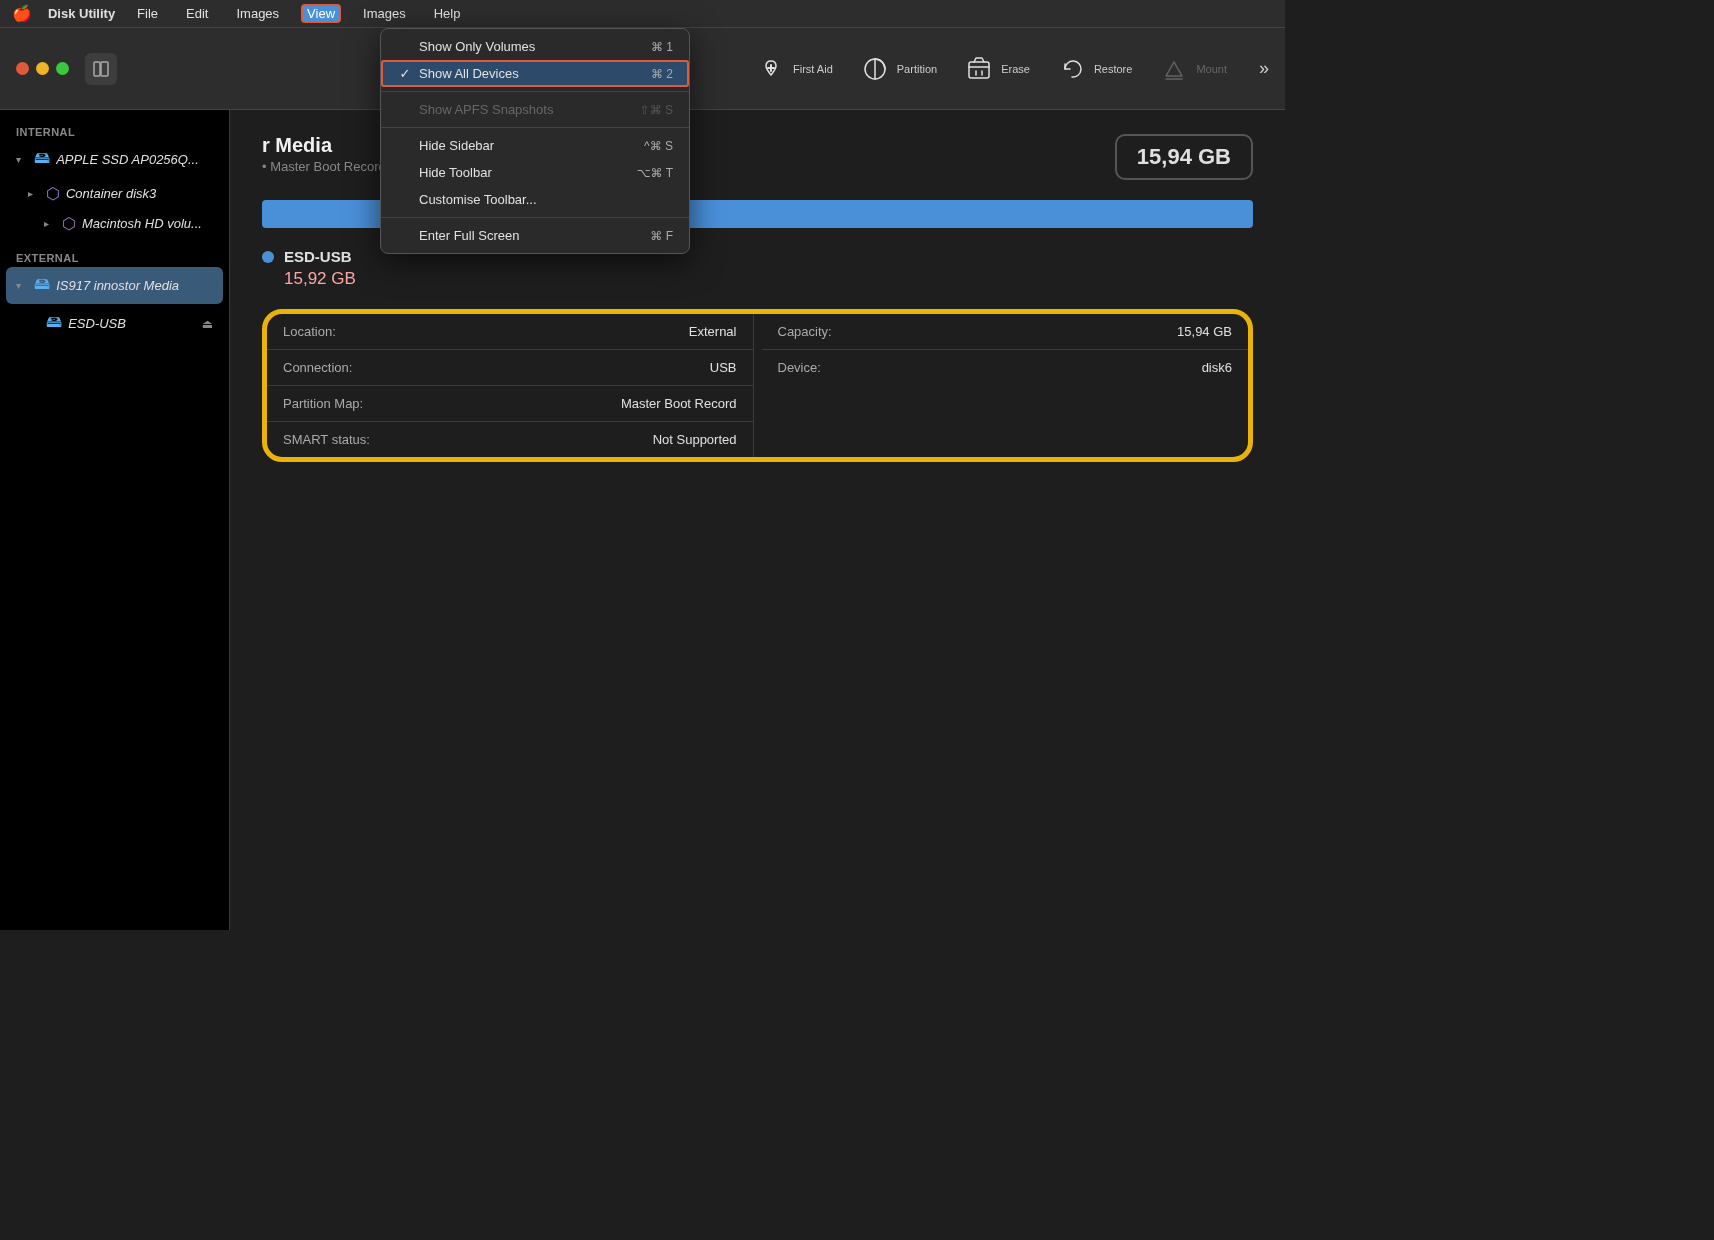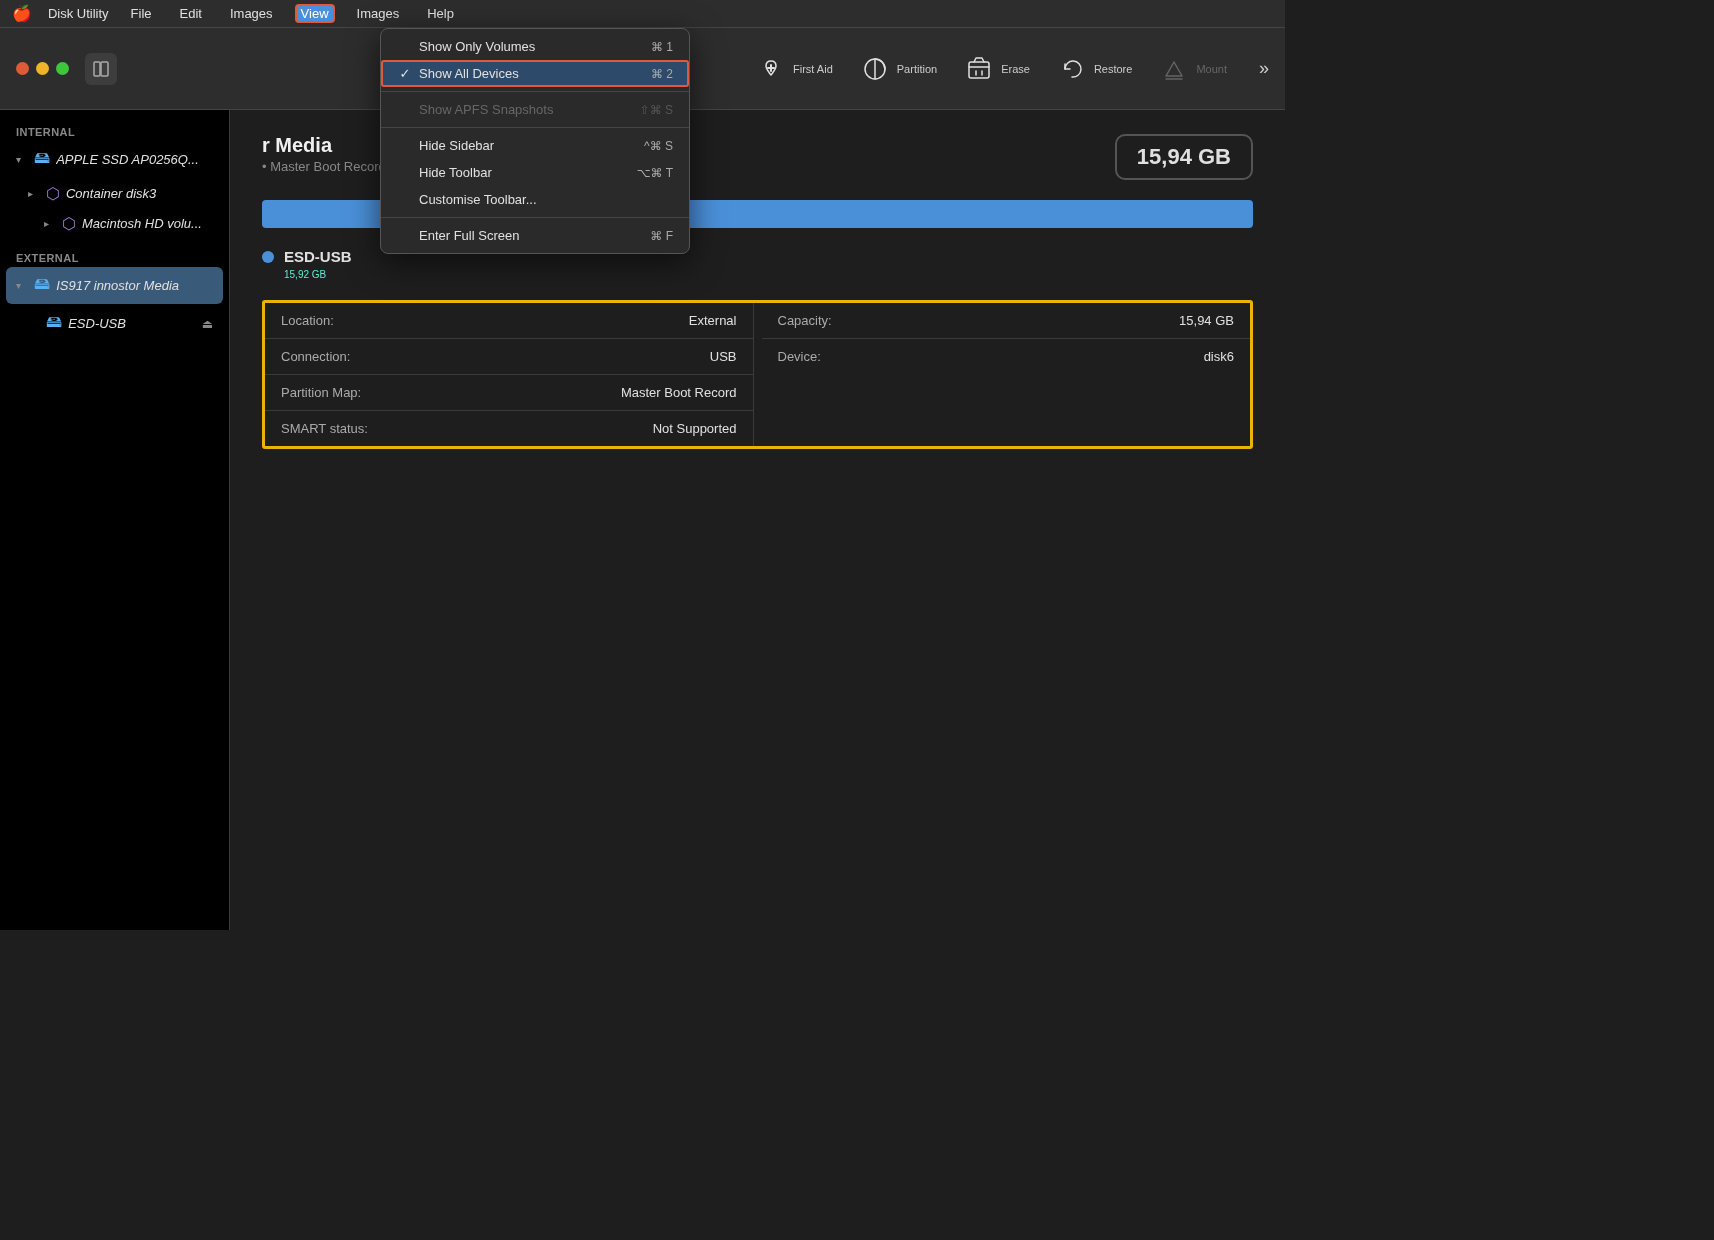--- a/index.html
+++ b/index.html
@@ -22,21 +22,21 @@
       gap: 16px;
       font-size: 13px;
       font-weight: 500;
       border-bottom: 1px solid #444;
     }
     .menubar-apple {
       font-size: 16px;
       cursor: default;
     }
     .menubar-app-name {
-      font-weight: 400;
+      font-weight: 700;
     }
     .menubar-item {
       cursor: pointer;
       padding: 2px 6px;
       border-radius: 4px;
       color: #e0e0e0;
     }
     .menubar-item.active {
       background: #4a90d9;
       color: white;
@@ -248,32 +248,32 @@
       border-radius: 50%;
       background: #4a90d9;
       flex-shrink: 0;
     }
     .volume-name {
       font-size: 15px;
       font-weight: 600;
       color: #e0e0e0;
     }
     .volume-size {
-      font-size: 10px;
-      color: #5eead4;
+      font-size: 17px;
+      color: #fca5a5;
       margin-left: 22px;
     }
 
     
     .info-grid {
       display: grid;
       grid-template-columns: 1fr 1fr;
       gap: 8px;
-      border: 3px solid #eab308;
-      border-radius: 3px;
+      border: 5px solid #eab308;
+      border-radius: 20px;
       overflow: hidden;
       margin-top: 20px;
     }
     .info-col {
       display: flex;
       flex-direction: column;
     }
     .info-col:first-child {
       border-right: 1px solid #3a3a3a;
     }

